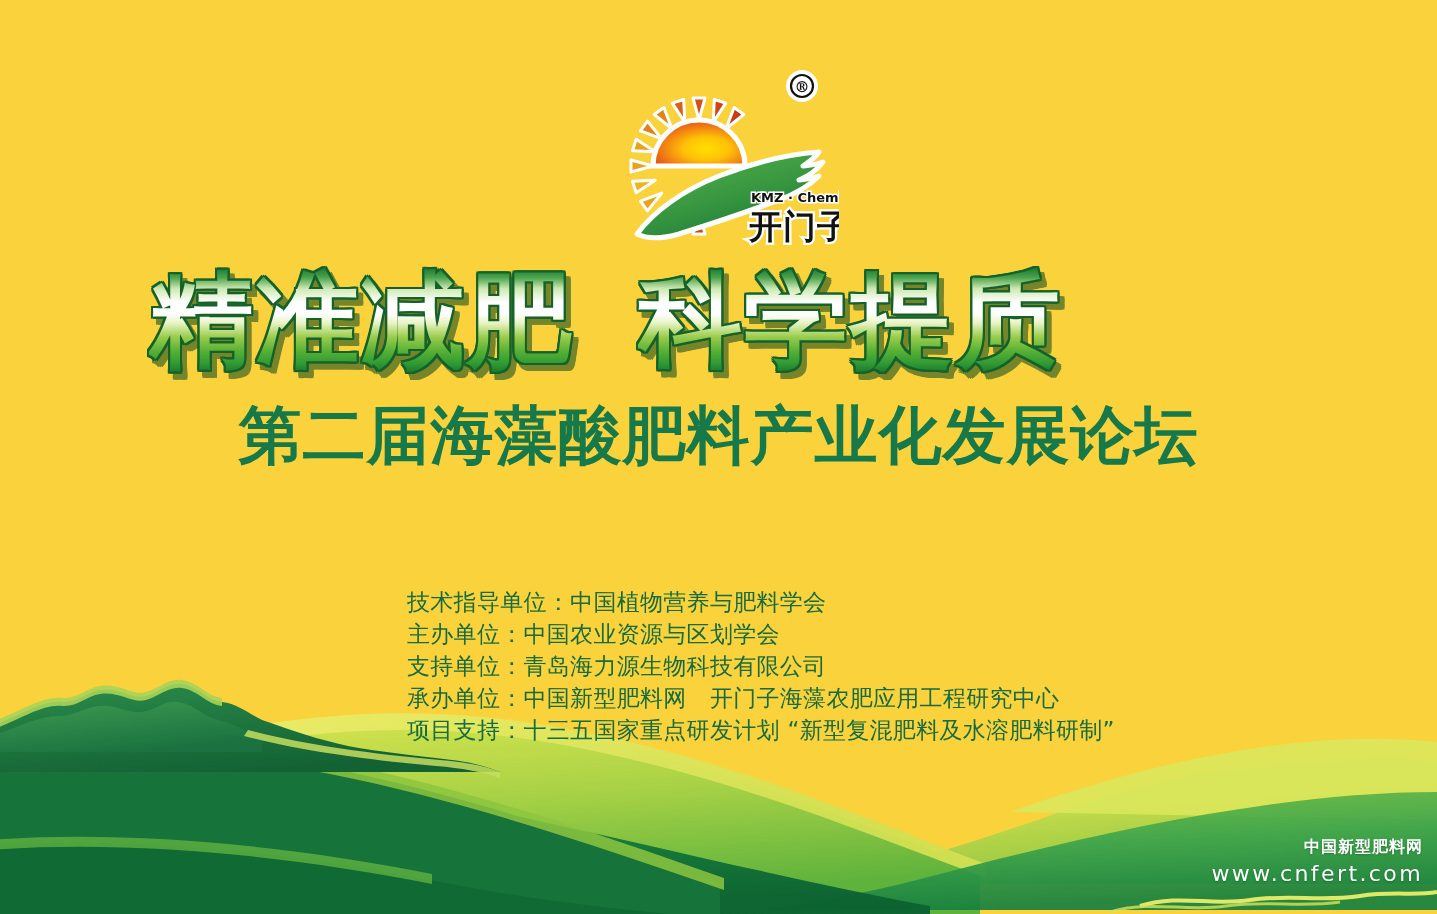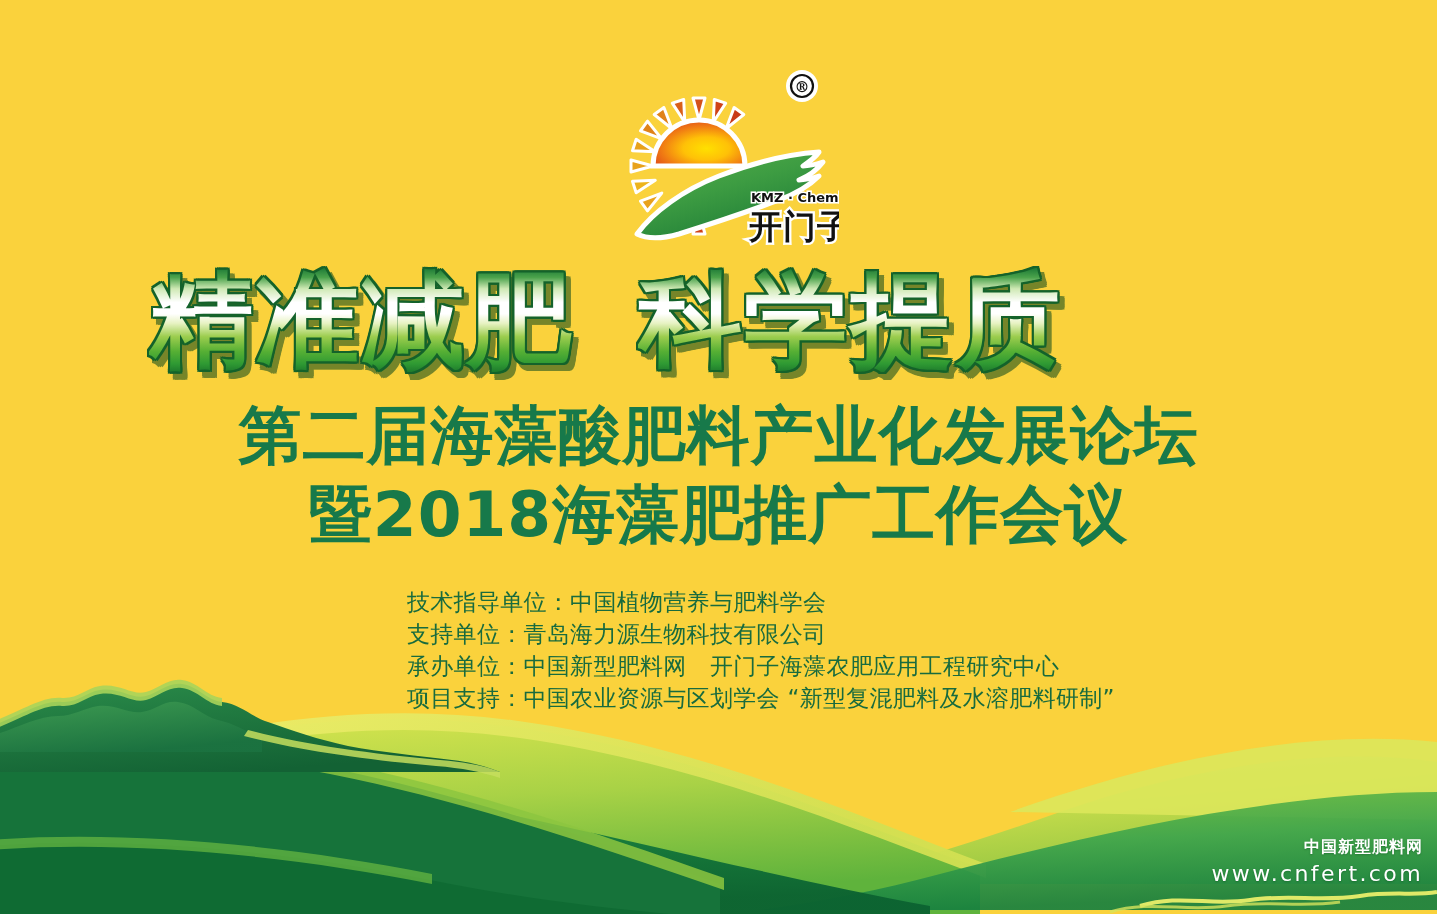--- a/index.html
+++ b/index.html
@@ -298,27 +298,27 @@
     </svg>
   </div>
 
   <div id="headline">
     <span class="hl">精准减肥</span>
     <span class="gap"></span>
     <span class="hl">科学提质</span>
   </div>
 
   <div class="subtitle" id="subtitle-1">第二届海藻酸肥料产业化发展论坛</div>
-  <div class="subtitle" id="subtitle-2">暨2018海藻肥推广工作会议</div>
 
   <div id="info-block">
     <div class="info-line">技术指导单位：中国植物营养与肥料学会</div>
+    <div class="info-line">主办单位：中国农业资源与区划学会</div>
     <div class="info-line">支持单位：青岛海力源生物科技有限公司</div>
     <div class="info-line">承办单位：中国新型肥料网　开门子海藻农肥应用工程研究中心</div>
-    <div class="info-line">项目支持：中国农业资源与区划学会 “新型复混肥料及水溶肥料研制”</div>
+    <div class="info-line">项目支持：十三五国家重点研发计划 “新型复混肥料及水溶肥料研制”</div>
   </div>
 
   <div id="watermark">
     <div id="wm-cn">中国新型肥料网</div>
     <div id="wm-url">www.cnfert.com</div>
   </div>
 
 </div>
 
 </body></html>

